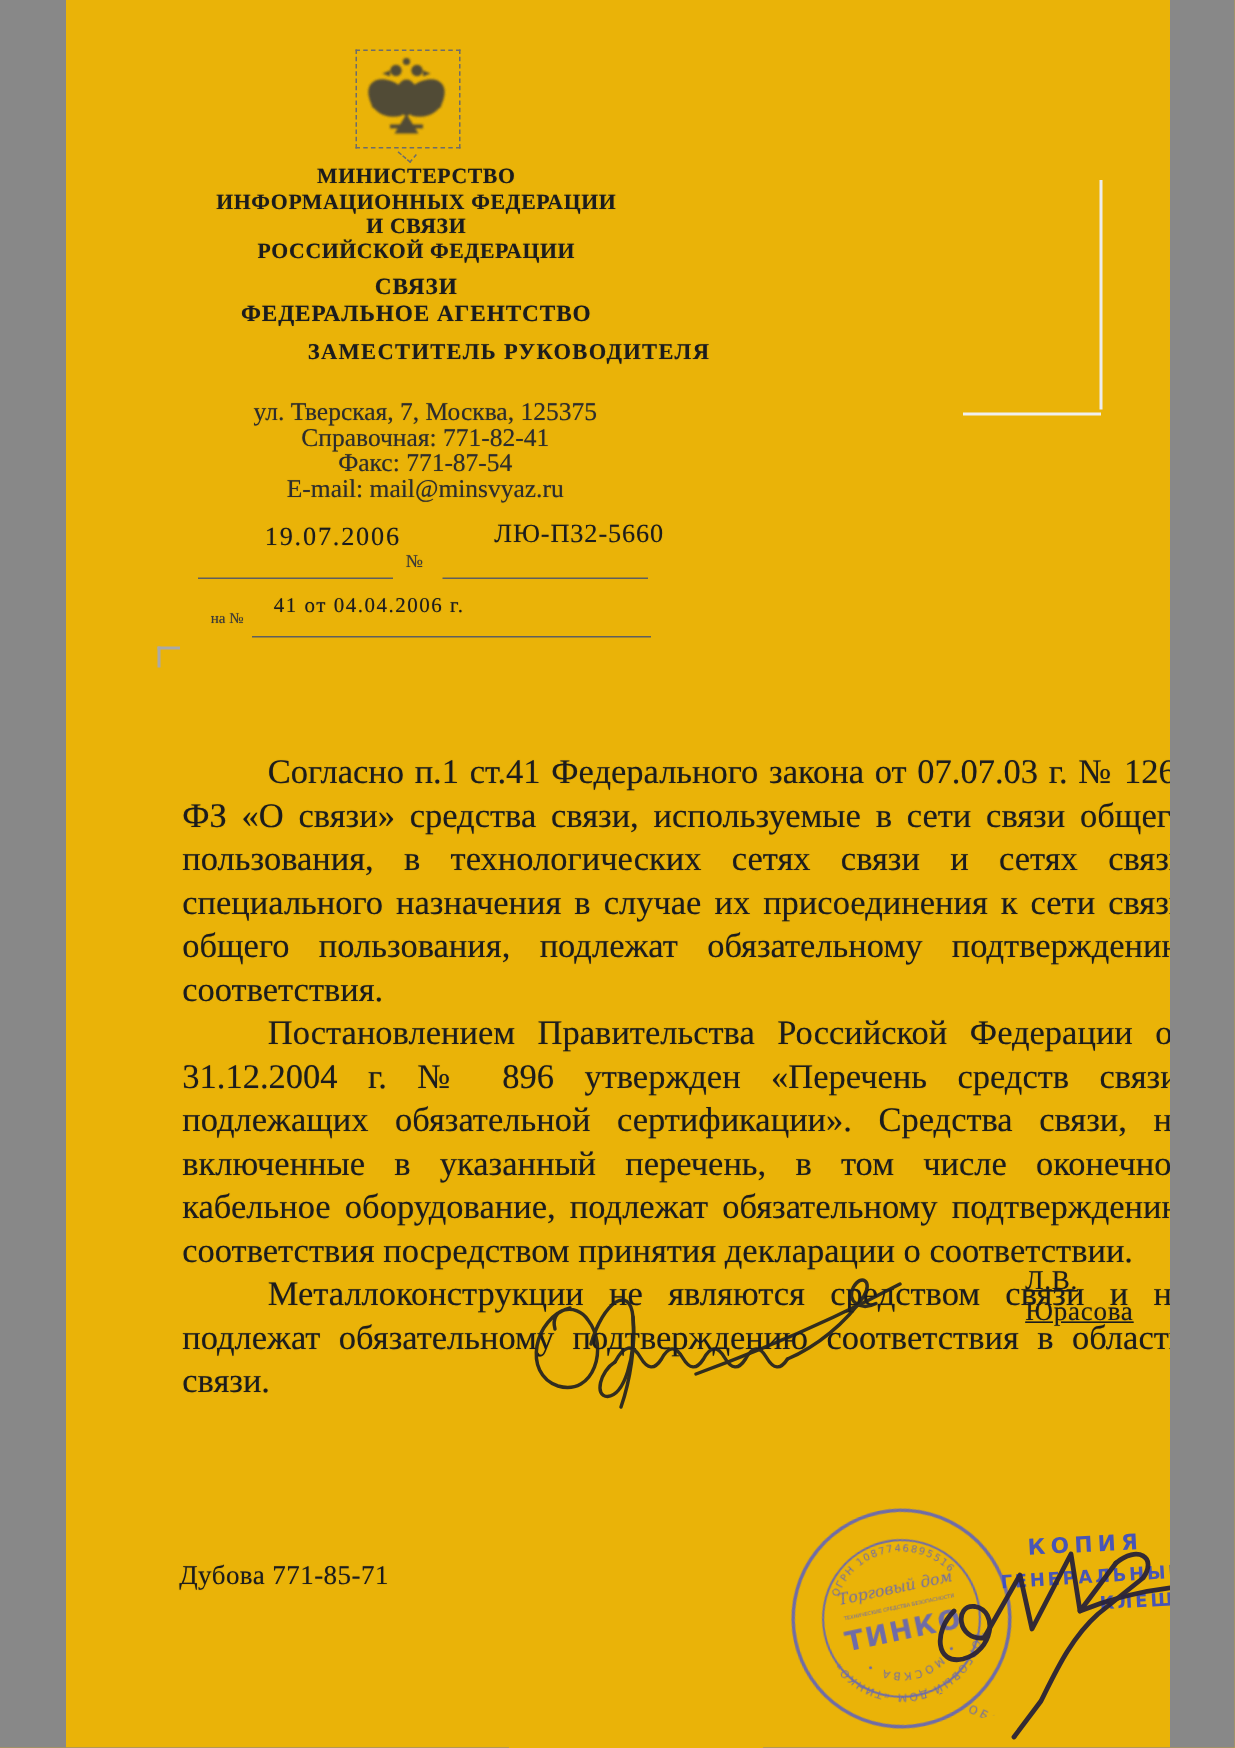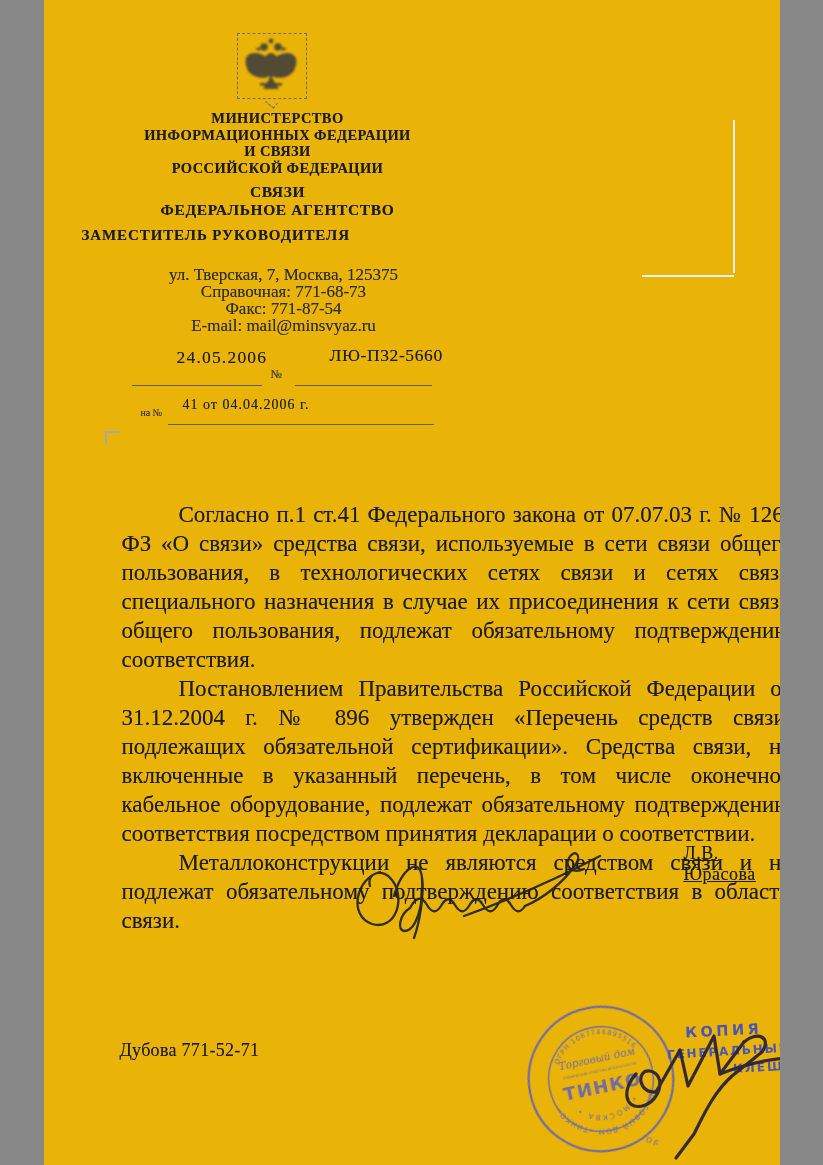--- a/index.html
+++ b/index.html
@@ -9,21 +9,21 @@
     font-family:"Liberation Serif", serif; color:#1c1c1c;
   }
   .abs { position:absolute; }
   .scan { text-shadow:0 0 0.6px rgba(45,45,45,0.55); }
 
   
   .emblem-box { left:193px; top:33px; width:68px; height:64px; border:1.5px dashed #6d6d6d; }
   .emblem-tail { left:222px; top:99px; width:10px; height:6px; border-bottom:1.5px dashed #6d6d6d; border-right:1.5px dashed #6d6d6d; transform:rotate(40deg); }
   .ministry { left:38px; top:110px; width:392px; text-align:center; font-weight:bold; font-size:14.5px; line-height:16.5px; letter-spacing:0.4px; }
   .agency   { left:38px; top:183px; width:392px; text-align:center; font-weight:bold; font-size:15.5px; line-height:18px; letter-spacing:0.6px; }
-  .deputy   { left:38px; top:227px; width:392px; text-align:left; font-weight:bold; font-size:15px; letter-spacing:0.9px; }
+  .deputy   { left:38px; top:227px; width:392px; text-align:right; font-weight:bold; font-size:15px; letter-spacing:0.9px; }
   .address  { left:38px; top:266px; width:404px; text-align:center; font-size:17px; line-height:17px; color:#2d2d2d; }
 
   
   .ref-date { left:133px; top:347px; font-size:17.5px; letter-spacing:1.2px; }
   .ref-num  { left:286px; top:345px; font-size:17.5px; letter-spacing:0.6px; }
   .ref-line-1 { left:88px;  top:385px; width:130px; border-top:1.6px solid #5f5f5f; }
   .ref-no   { left:227px; top:367px; font-size:12px; color:#3a3a3a; }
   .ref-line-2 { left:251px; top:385px; width:137px; border-top:1.6px solid #5f5f5f; }
   .reply-label { left:97px; top:407px; font-size:10px; color:#3a3a3a; }
   .reply-value { left:139px; top:397px; font-size:14px; letter-spacing:1px; }
@@ -87,26 +87,26 @@
     <div>И СВЯЗИ</div>
     <div>РОССИЙСКОЙ ФЕДЕРАЦИИ</div>
   </div>
   <div class="abs agency scan">
     <div>СВЯЗИ</div>
     <div>ФЕДЕРАЛЬНОЕ АГЕНТСТВО</div>
   </div>
   <div class="abs deputy scan">ЗАМЕСТИТЕЛЬ РУКОВОДИТЕЛЯ</div>
   <div class="abs address scan">
     <div>ул. Тверская, 7, Москва, 125375</div>
-    <div>Справочная: 771-68-73</div>
+    <div>Справочная: 771-82-41</div>
     <div>Факс: 771-87-54</div>
     <div>E-mail: mail@minsvyaz.ru</div>
   </div>
 
-  <div class="abs ref-date scan">24.05.2006</div>
+  <div class="abs ref-date scan">19.07.2006</div>
   <div class="abs ref-num scan">ЛЮ-П32-5660</div>
   <div class="abs ref-line-1"></div>
   <div class="abs ref-no scan">№</div>
   <div class="abs ref-line-2"></div>
   <div class="abs reply-label scan">на №</div>
   <div class="abs reply-value scan">41 от 04.04.2006 г.</div>
   <div class="abs ref-line-3"></div>
   <div class="abs corner-mark"></div>
 
   <div class="abs artifact-v"></div>
@@ -123,21 +123,21 @@
       <path d="M 36,46 C 12,52 4,90 28,98 C 52,105 62,72 48,54 C 40,42 22,46 26,60"></path>
       <path d="M 50,70 C 58,42 76,30 78,52 C 80,80 72,104 61,105 C 52,105 56,88 66,82"></path>
       <path d="M 66,82 q 9,-17 17,-3 q 7,12 14,1 q 7,-13 14,-1 q 7,12 14,1 q 7,-13 14,-1 q 7,12 14,1 q 7,-13 14,-1 q 7,12 14,1"></path>
       <path d="M 181,80 C 200,72 220,56 232,38 C 238,28 230,23 225,32 C 220,42 230,48 240,43"></path>
       <path d="M 120,90 C 175,70 222,48 256,30"></path>
       <path d="M 78,52 C 80,70 76,95 70,112"></path>
     </g>
   </svg>
   <div class="abs sig-name scan">Л.В. Юрасова</div>
 
-  <div class="abs contact scan">Дубова 771-52-71</div>
+  <div class="abs contact scan">Дубова 771-85-71</div>
 
   <div class="abs stamp-wrap">
     <svg width="152" height="152" viewBox="0 0 160 160">
       <defs>
         <filter id="sblur">
             <feGaussianBlur stdDeviation="0.35"></feGaussianBlur>
           </filter>
         <path id="ringPath" d="M 80,146 A 66,66 0 1 1 79.9,146"></path>
         <path id="bottomPath" d="M 133,80 A 53,53 0 0 1 27,80"></path>
         <path id="ogrnPath" d="M 33,80 A 47,47 0 1 1 127,80"></path>

